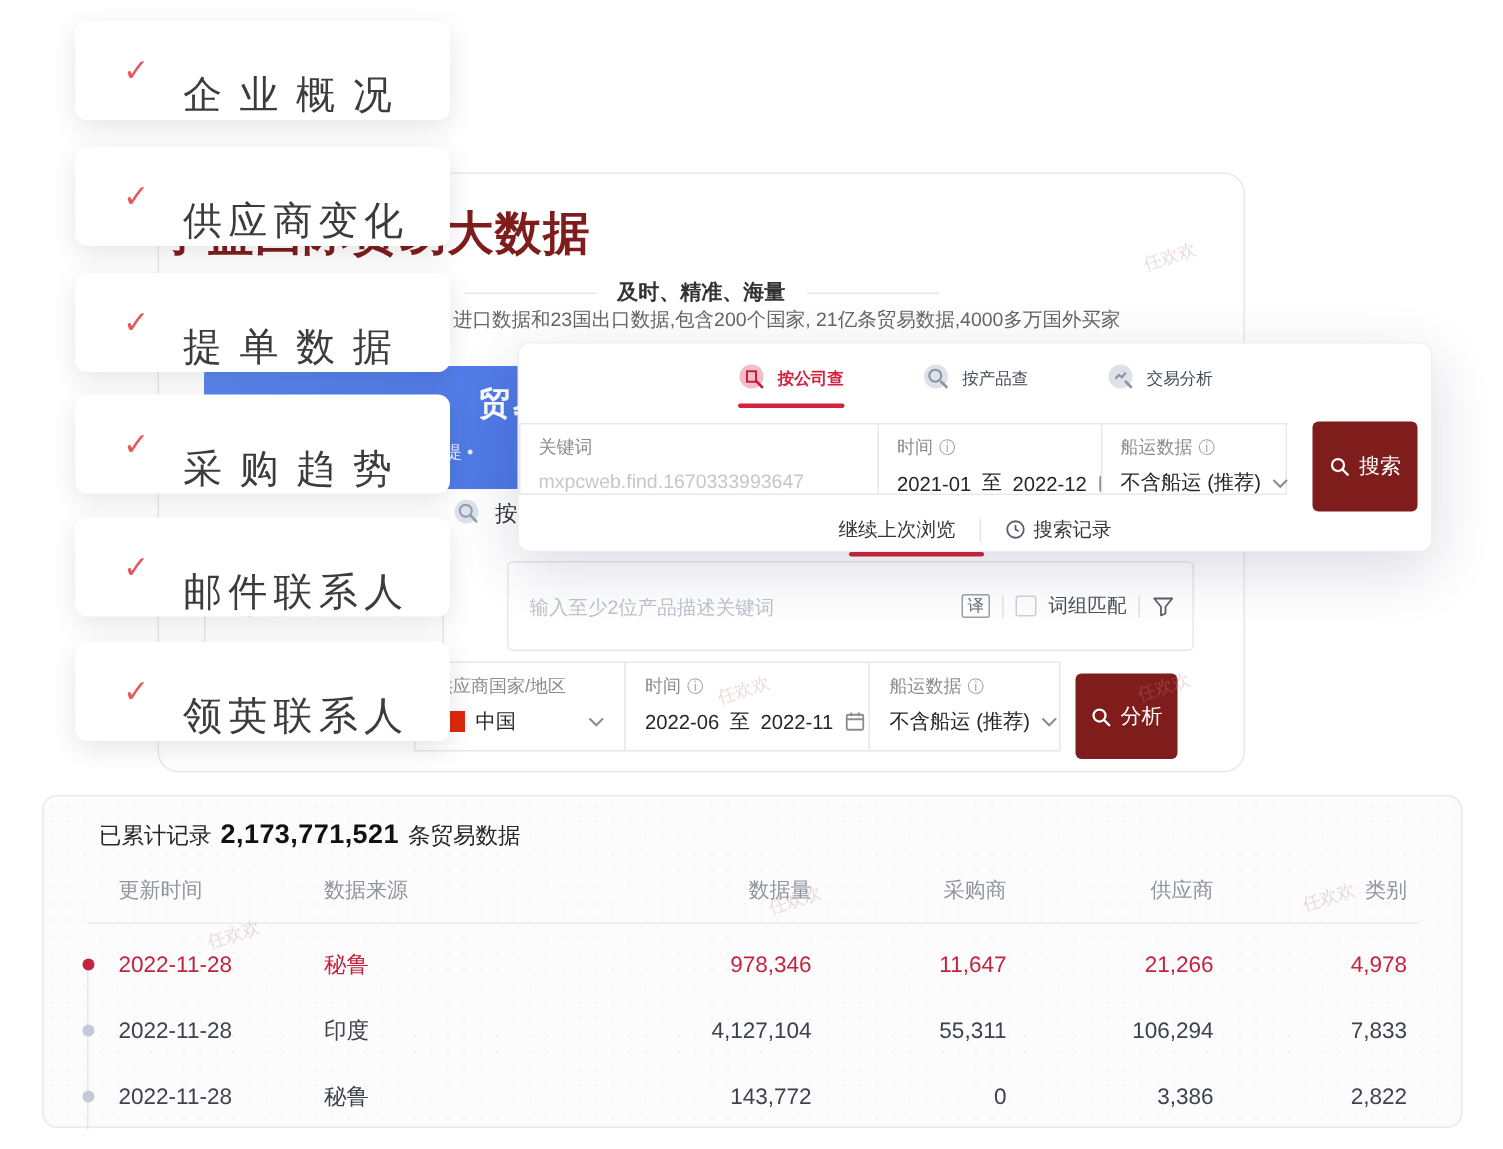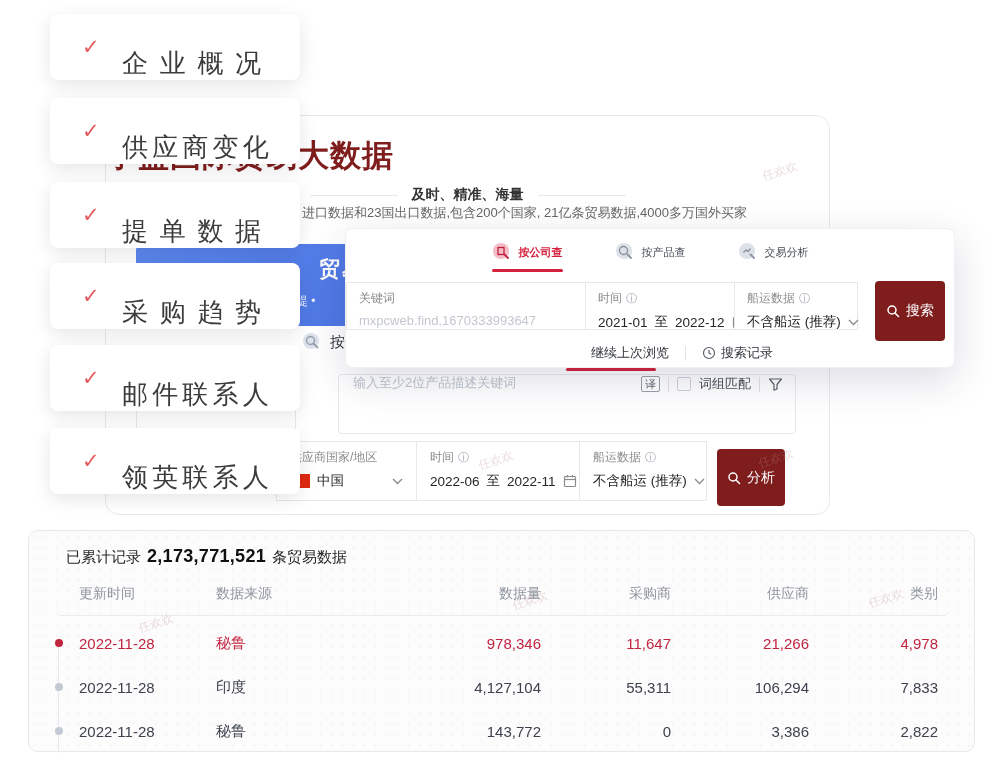--- a/index.html
+++ b/index.html
@@ -31,21 +31,21 @@
   .mp-banner .bt { position:absolute; left:183px; top:11px; color:#fff; font-size:21px;
                    font-weight:bold; letter-spacing:2px; white-space:nowrap; }
   .mp-banner .bs { position:absolute; left:160px; top:49px; color:#e8edfb; font-size:12px; white-space:nowrap; }
 
   .mp-tabfrag { position:absolute; left:196px; top:216px; display:flex; align-items:center; gap:8px; }
   .mp-tabfrag .t { font-size:15px; color:#33373d; }
   .mp-underline-frag { position:absolute; left:460px; top:252px; width:90px; height:3px;
                        background:#d4213c; border-radius:2px; }
 
   .inp { position:absolute; top:258px; height:60px; border:1px solid #e8e8ea; border-radius:4px;
-         background:#fff; display:flex; align-items:flex-start; }
+         background:#fff; display:flex; align-items:center; }
   .inp input { border:none; outline:none; flex:1; min-width:0; font-size:13px; color:#333;
                padding:0 14px; background:transparent; font-family:inherit; }
   .inp input::placeholder { color:#bfc3cc; }
   #hs-input { left:30px; width:160px; }
   #prod-input { left:232px; width:458px; padding-right:12px; }
   .inp .tools { display:flex; align-items:center; gap:8px; }
   .tr-box { font-size:11px; color:#6b6f76; border:1px solid #9aa0ab; border-radius:2px;
             padding:1px 3px; line-height:1.1; }
   .vsep { width:1px; height:15px; background:#e1e3e8; }
   .cbox { width:14px; height:14px; border:1px solid #cfd2d9; border-radius:2px; background:#fff; }
@@ -84,21 +84,21 @@
   .ov-cell .fval { margin-top:6px; font-size:13.5px; color:#262626; display:flex;
                    align-items:center; gap:7px; white-space:nowrap; }
   #ov-kw { width:240px; }
   #ov-kw input { border:none; outline:none; width:100%; font-size:13px; margin-top:6px;
                  color:#333; background:transparent; font-family:inherit; }
   #ov-kw input::placeholder { color:#c3c7cf; }
   #ov-time { width:150px; }
   #ov-ship { width:124px; }
   #search-btn { left:529px; top:52px; width:70px; height:60px; }
   .ov-links { position:absolute; top:115px; left:0; width:100%; display:flex;
-              justify-content:center; align-items:center; gap:16px;margin-left:32px; }
+              justify-content:center; align-items:center; gap:16px; }
   .ov-link { font-size:13px; color:#33373d; cursor:pointer; display:flex; align-items:center; gap:5px; }
   .info-i { font-size:11px; color:#9aa0ab; font-style:normal; }
 
   
   .stats-panel { position:absolute; left:28px; top:530px; width:947px; height:222px;
                  background:#fcfcfd; border:1px solid #e8e8ec; border-radius:10px;
                  background-image:radial-gradient(rgba(214,80,100,.05) 1.2px, transparent 1.2px);
                  background-size:11px 11px; }
   .st-title { position:absolute; left:37px; top:15px; font-size:15px; color:#262626;
               display:flex; align-items:baseline; gap:6px; }

